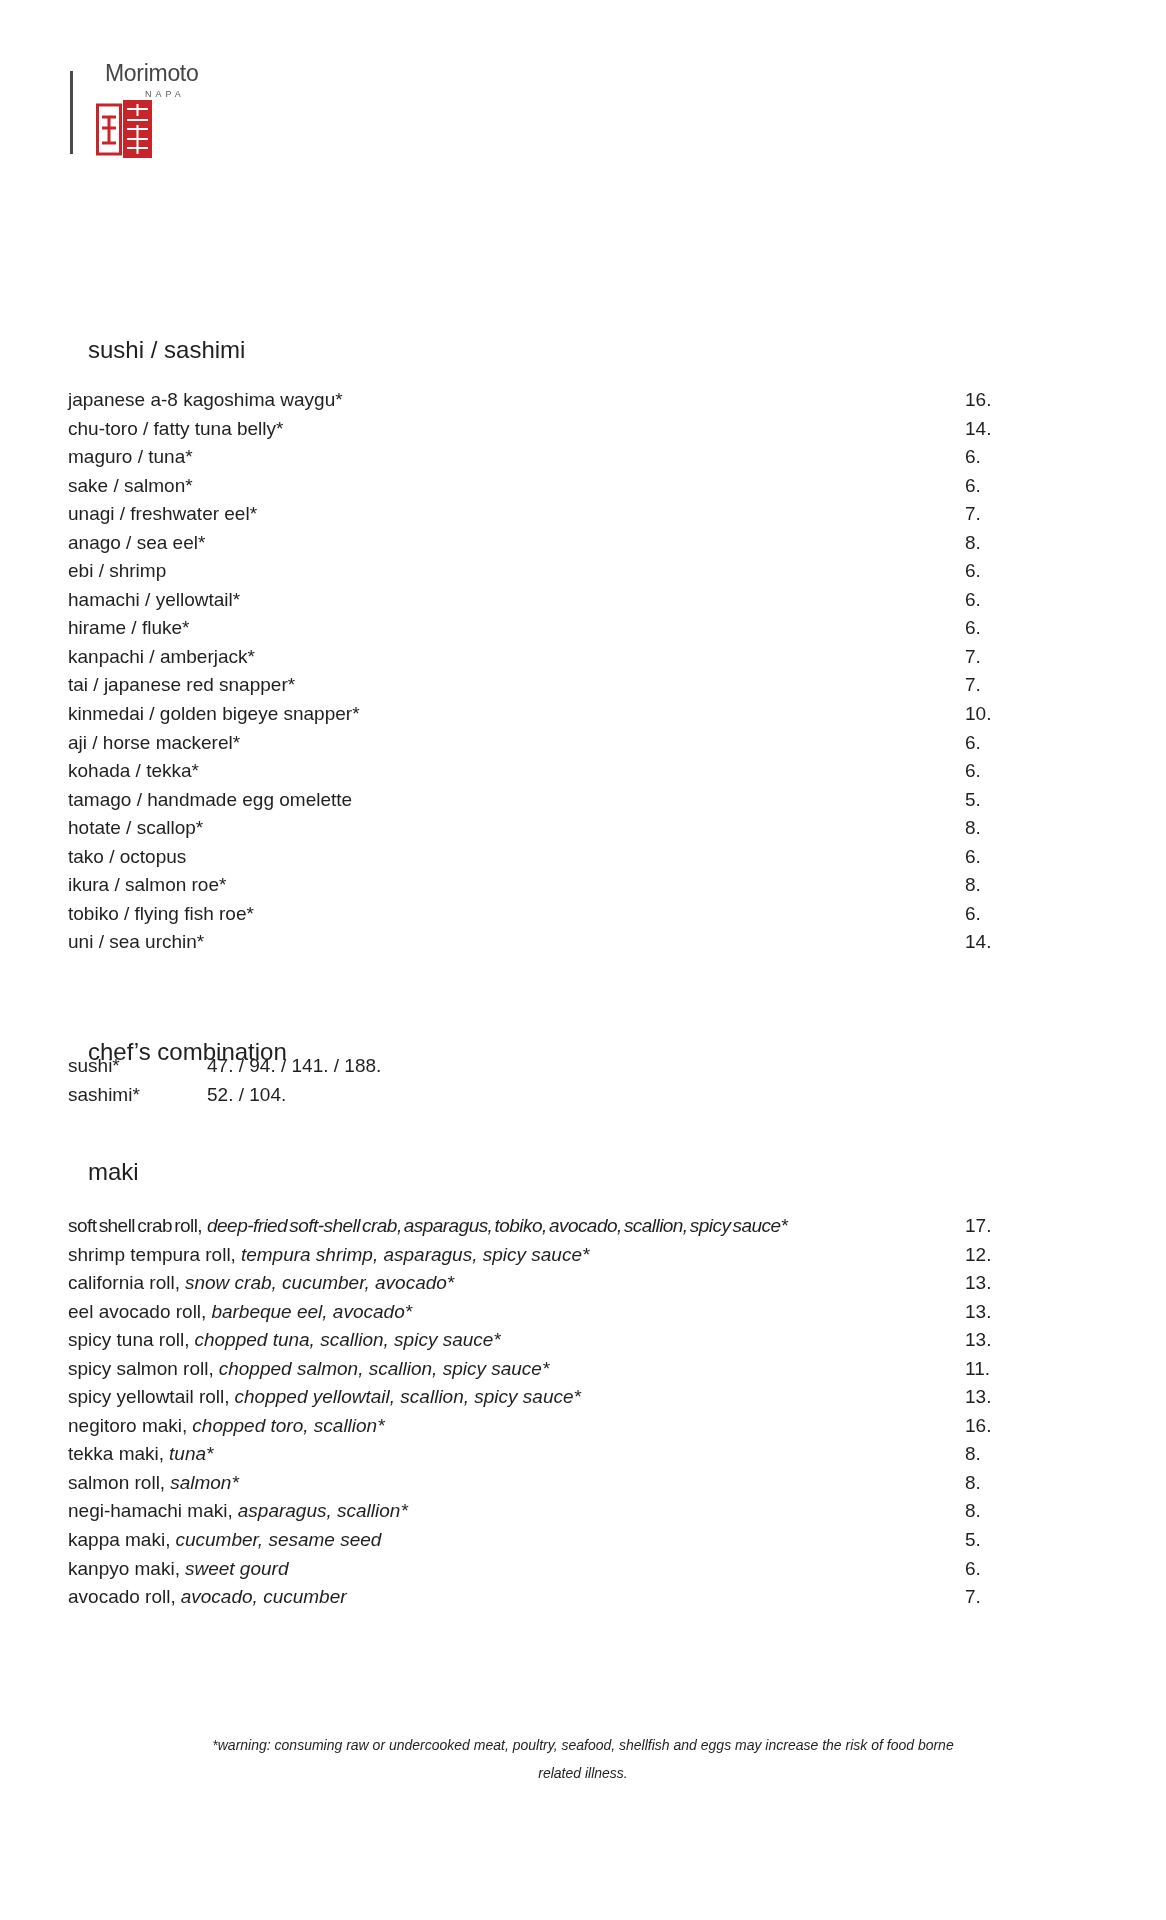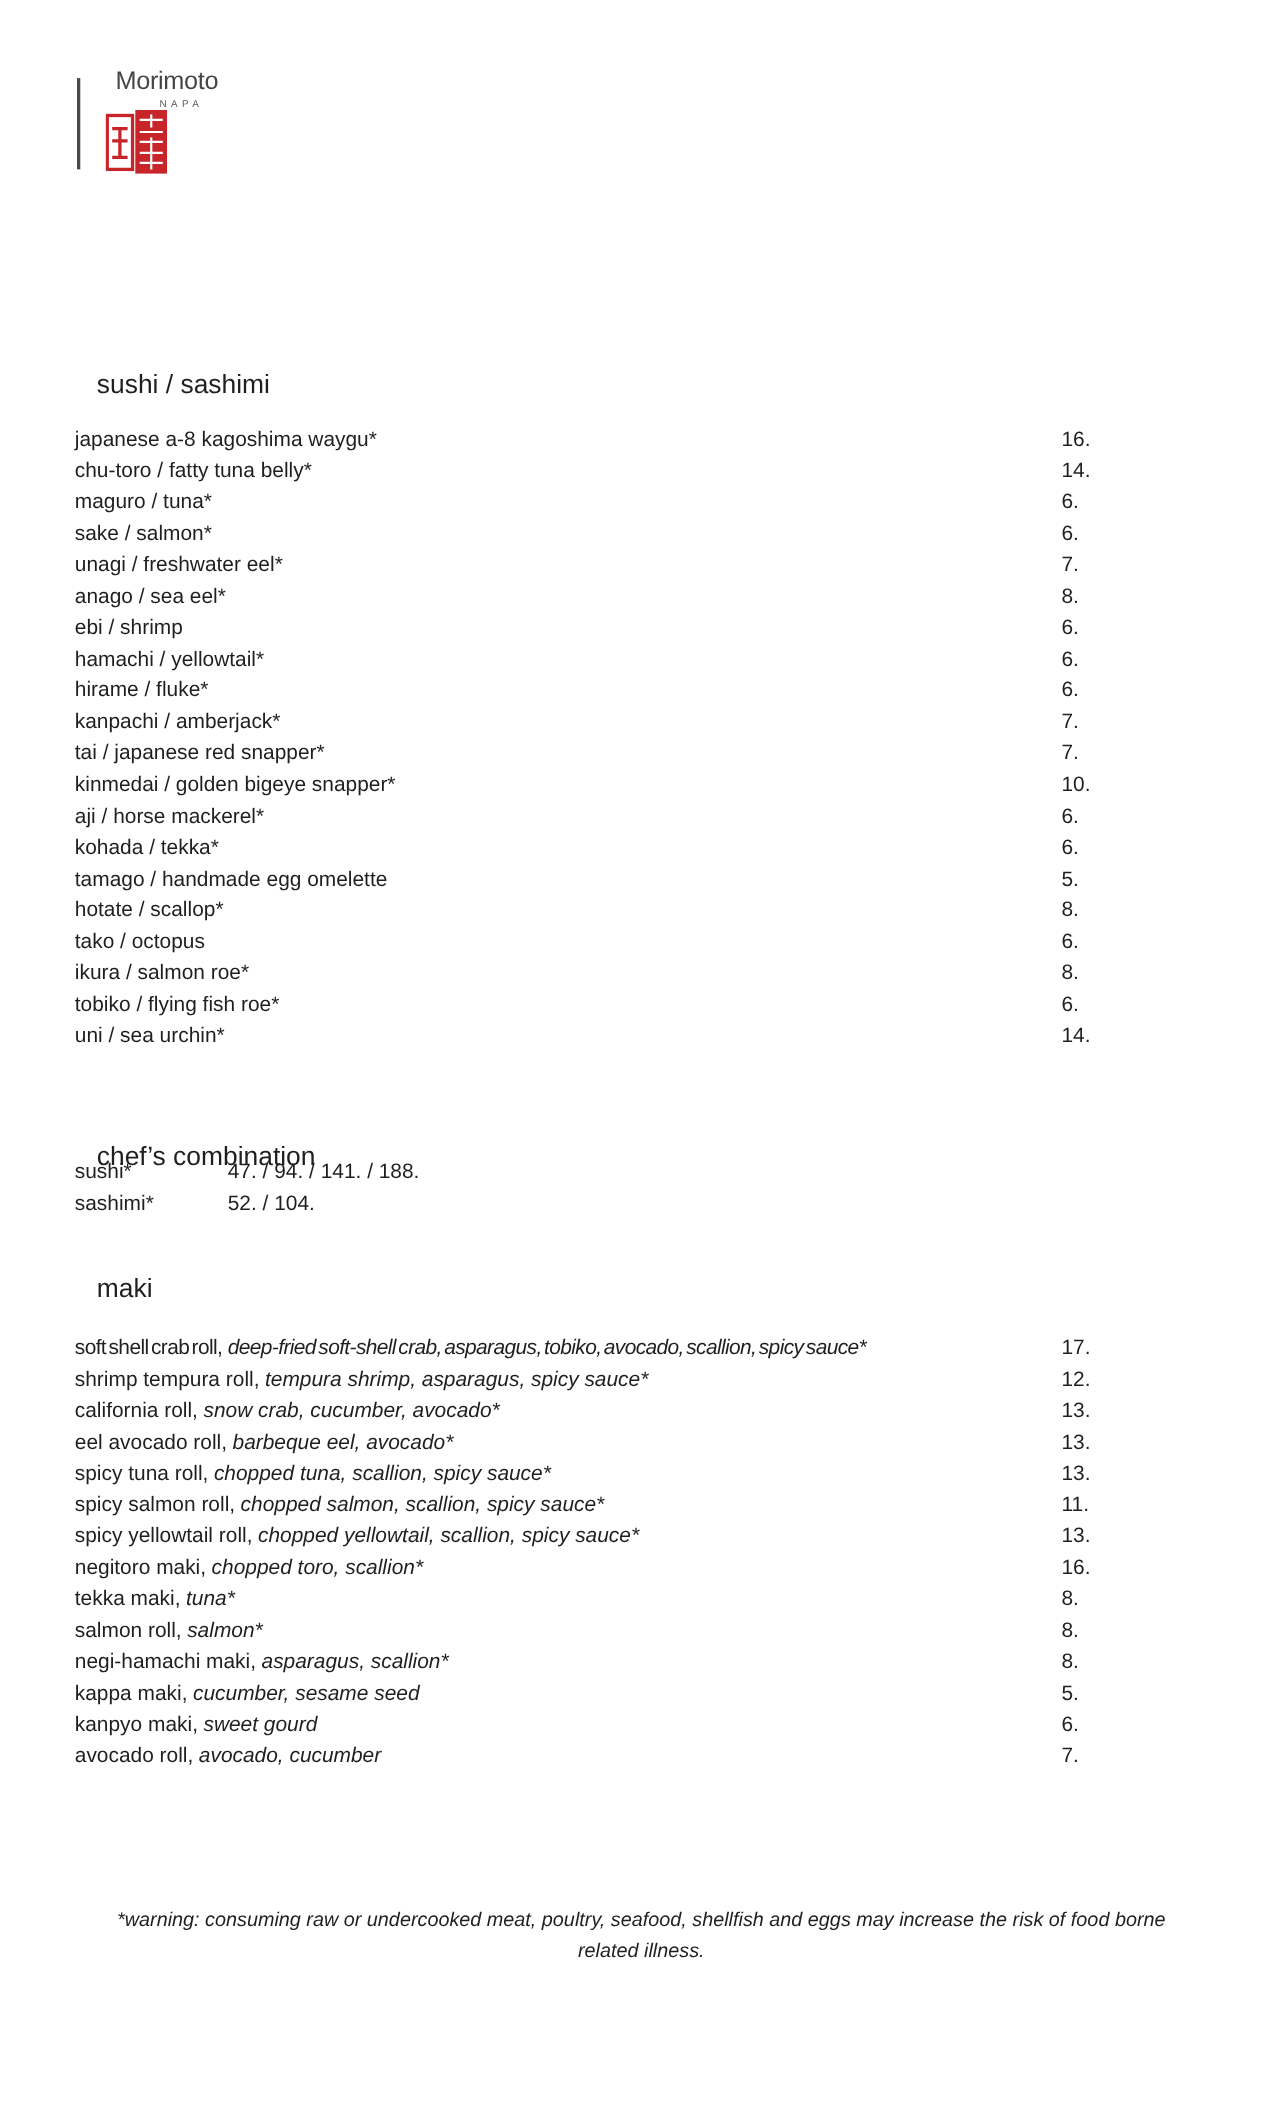--- a/index.html
+++ b/index.html
@@ -20,21 +20,21 @@
   .row{position:relative;line-height:28.55px;font-size:19px;white-space:nowrap;}
   .row .price{position:absolute;left:897px;top:0;}
   .desc{font-style:italic;margin-left:5px;}
   .condensed{letter-spacing:-0.55px;word-spacing:-2.5px;}
 
   
   .combo .row .price{position:absolute;left:139px;top:0;}
 
   
   .footer{position:absolute;left:63px;top:1731px;width:1040px;text-align:center;
-          font-size:18px;font-style:italic;line-height:28px;color:#1f1f1f;}
+          font-size:14px;font-style:italic;line-height:28px;color:#1f1f1f;}
 </style>
 </head>
 <body>
 
 <div class="page">
 
   <div class="logo">
     <div class="logo-bar"></div>
     <div class="logo-word">Morimoto</div>
     <div class="logo-napa">NAPA</div>

